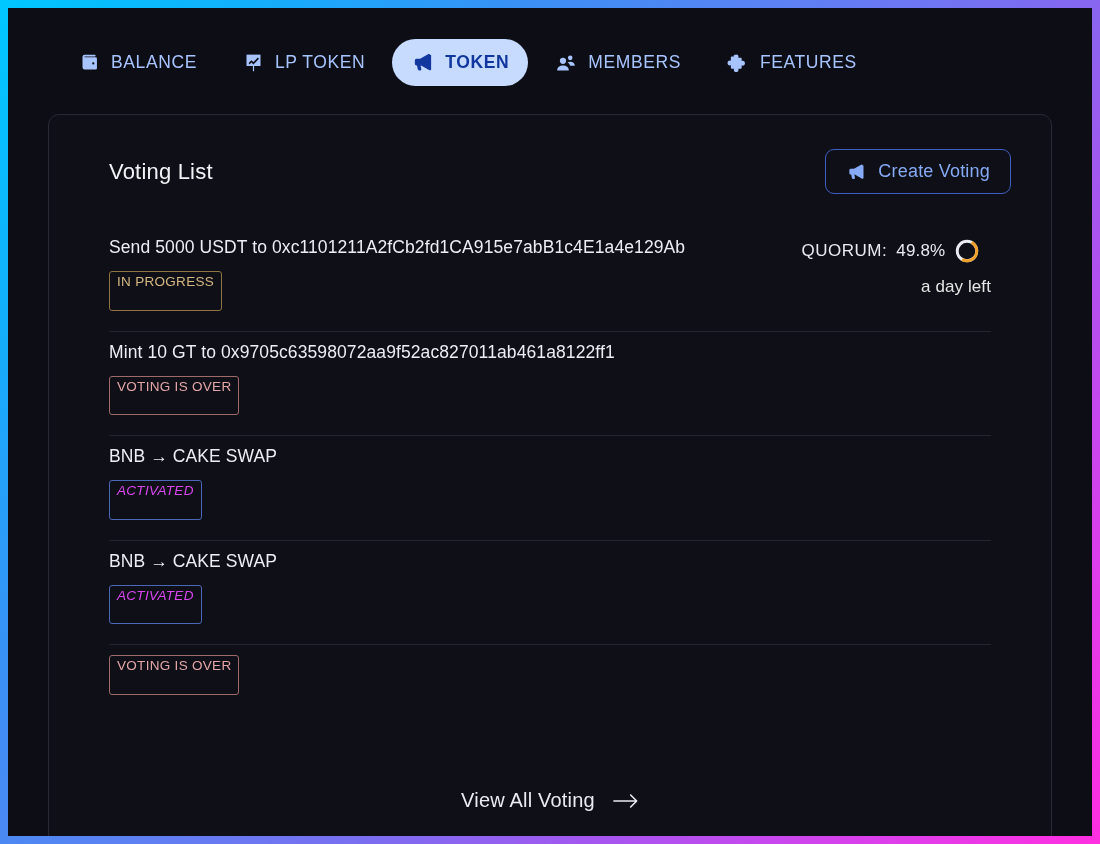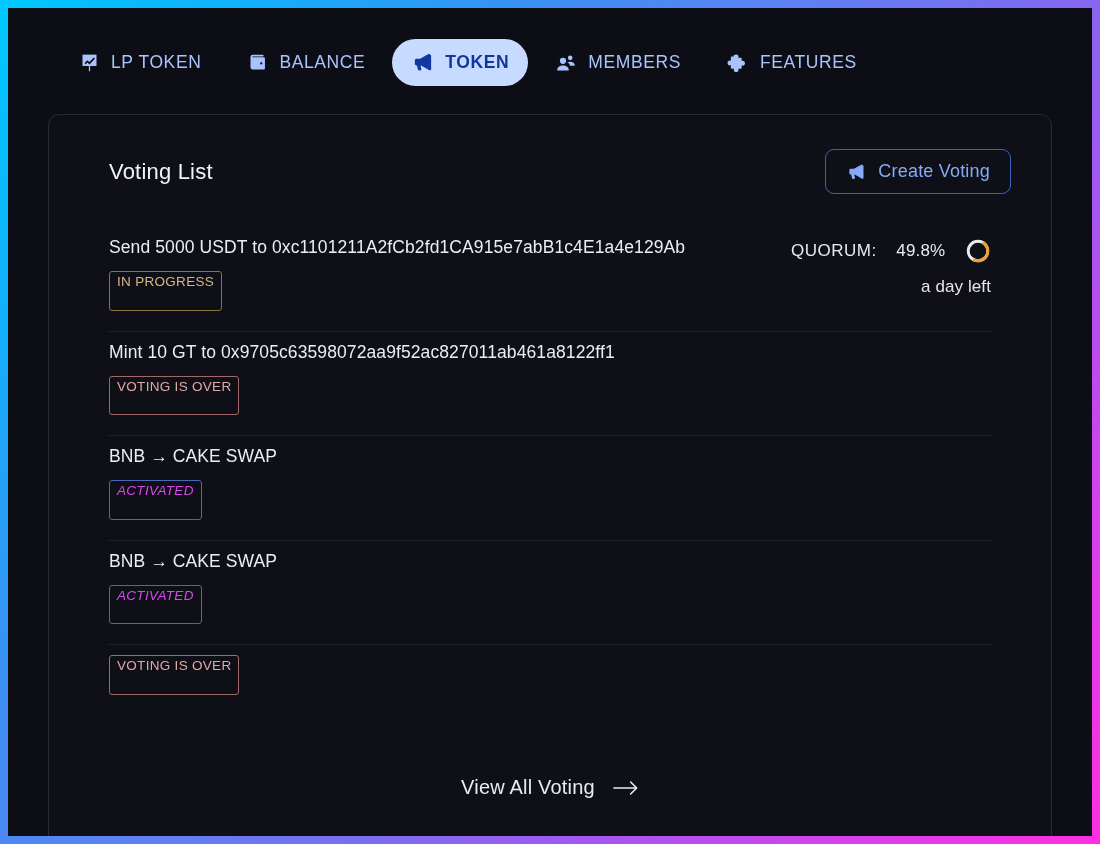--- a/index.html
+++ b/index.html
@@ -123,21 +123,21 @@
   .badge.active   { color: #d946ef; border-color: #4a67b8; font-style: italic; }
 
   .row-right {
     text-align: right;
     padding-top: 3px;
     min-width: 200px;
   }
   .quorum-line {
     display: flex;
     align-items: center;
-    justify-content: space-between;
+    justify-content: center;
     gap: 9px;
   }
   .quorum-label {
     font-size: 17px;
     color: #e8eaf0;
     letter-spacing: 0.5px;
   }
   .quorum-value {
     font-size: 17px;
     color: #e8eaf0;
@@ -150,57 +150,57 @@
     color: #e5e5e5;
     letter-spacing: 0.1px;
   }
 
   
   .card-footer {
     display: flex;
     align-items: center;
     justify-content: center;
     gap: 18px;
-    margin-top: 28px;
+    margin-top: 41px;
     cursor: pointer;
   }
   .footer-label {
     font-size: 20px;
     color: #e9ebf1;
     letter-spacing: 0.2px;
   }
   .footer-arrow { color: #e9ebf1; display: flex; }
 </style>
 </head>
 <body>
 
 <div class="frame">
   <div class="screen">
 
     <div class="tabbar">
 
       <div class="tab">
         <span class="tab-icon">
           <svg width="21" height="21" viewBox="0 0 24 24" fill="currentColor">
+            <path d="M4 5.5A2.5 2.5 0 0 1 6.5 3H18a1 1 0 0 1 0 2H6.5a.5.5 0 0 0 0 1H19a1.5 1.5 0 0 1 1.5 1.5v11A1.5 1.5 0 0 1 19 20H6.5A2.5 2.5 0 0 1 4 17.5v-12z"></path>
+            <circle cx="16.3" cy="13" r="1.3" fill="#0d0e15"></circle>
+          </svg>
+        </span>
+        <span class="tab-label">BALANCE</span>
+      </div>
+
+      <div class="tab">
+        <span class="tab-icon">
+          <svg width="21" height="21" viewBox="0 0 24 24" fill="currentColor">
             <path d="M4 3h16v13H4z"></path>
             <path d="M11.3 16h1.4v6h-1.4z"></path>
             <path d="M6.5 12.5l3-3.2 2.3 2.2L17 6.4l1.2 1.3-6.3 6.6-2.3-2.2-2.1 2.2z" fill="#0d0e15"></path>
           </svg>
         </span>
         <span class="tab-label">LP TOKEN</span>
-      </div>
-
-      <div class="tab">
-        <span class="tab-icon">
-          <svg width="21" height="21" viewBox="0 0 24 24" fill="currentColor">
-            <path d="M4 5.5A2.5 2.5 0 0 1 6.5 3H18a1 1 0 0 1 0 2H6.5a.5.5 0 0 0 0 1H19a1.5 1.5 0 0 1 1.5 1.5v11A1.5 1.5 0 0 1 19 20H6.5A2.5 2.5 0 0 1 4 17.5v-12z"></path>
-            <circle cx="16.3" cy="13" r="1.3" fill="#0d0e15"></circle>
-          </svg>
-        </span>
-        <span class="tab-label">BALANCE</span>
       </div>
 
       <div class="tab active">
         <span class="tab-icon">
           <svg width="23" height="23" viewBox="0 0 24 24" fill="currentColor">
             <path d="M20 4.2c0-1-1-1.5-1.8-1L9.5 8.2H5.6A1.6 1.6 0 0 0 4 9.8v3.6c0 .9.7 1.6 1.6 1.6h.6l1 4.4c.1.5.6.9 1.1.9h1.4c.7 0 1.2-.7 1.1-1.4l-.8-3.9h.5l8.7 5c.8.5 1.8-.1 1.8-1V4.2z"></path>
           </svg>
         </span>
         <span class="tab-label">TOKEN</span>
       </div>

